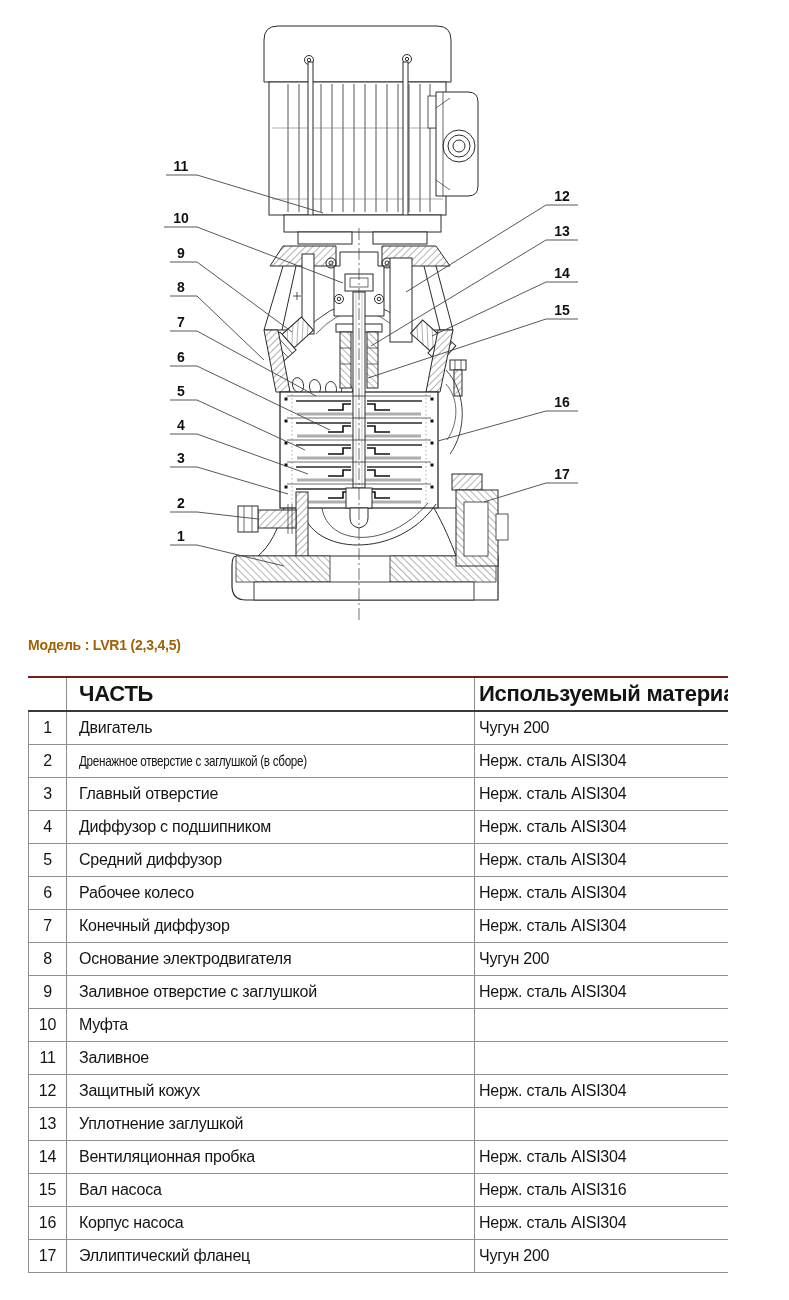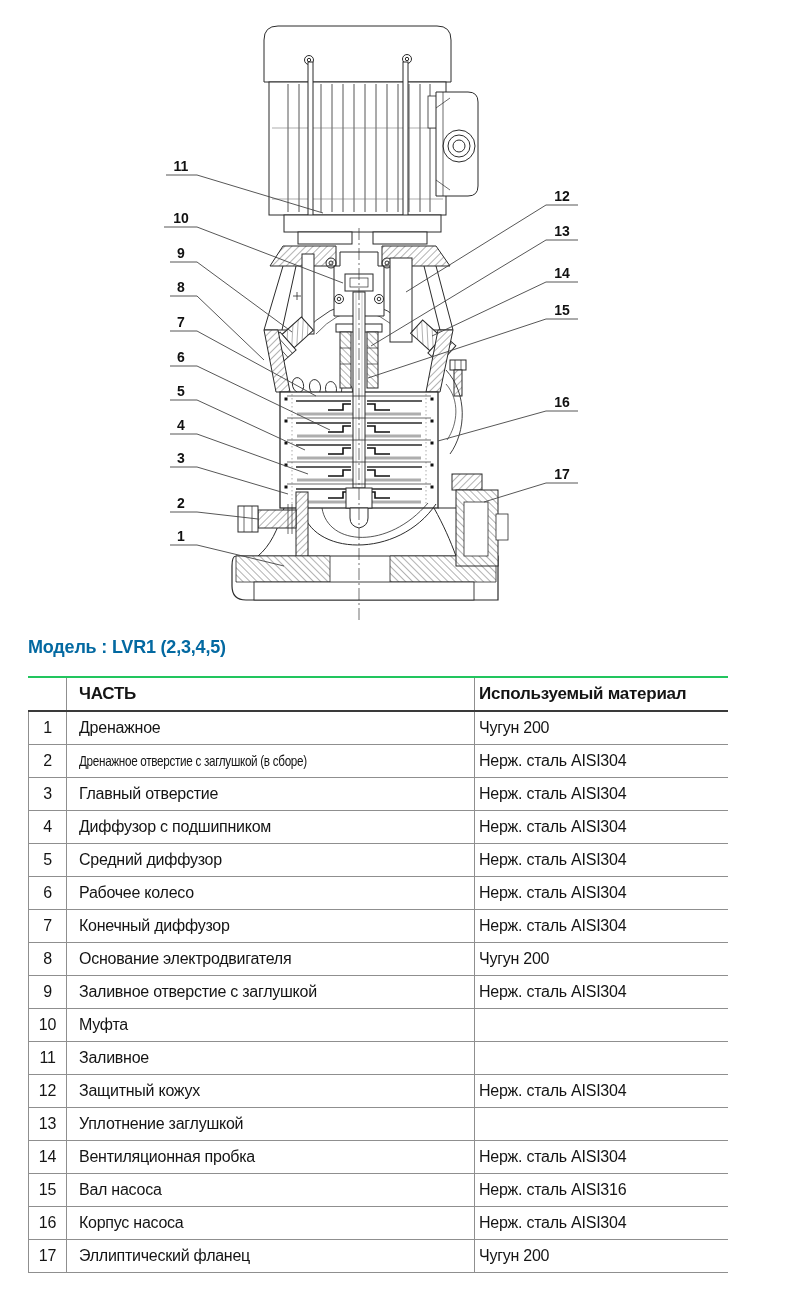--- a/index.html
+++ b/index.html
@@ -3,28 +3,28 @@
 <meta charset="utf-8">
 <style>
   html,body{margin:0;padding:0;}
   body{
     width:789px;height:1300px;background:#ffffff;position:relative;
     font-family:"Liberation Sans", sans-serif;color:#141414;overflow:hidden;
   }
   .diagram{position:absolute;left:0;top:0;}
   .title{
     position:absolute;left:28px;top:637px;
-    font-size:18px;font-weight:bold;letter-spacing:-0.2px;color:#0369a1;
+    font-size:14px;font-weight:bold;letter-spacing:-0.2px;color:#a16207;
   }
   .table-wrap{position:absolute;left:28px;top:676px;width:681px;}
   table{border-collapse:collapse;width:100%;table-layout:fixed;}
   th,td{height:32px;padding:0;vertical-align:middle;font-size:16px;letter-spacing:-0.25px;overflow:hidden;white-space:nowrap;}
   thead th{
-    border-top:2px solid #22c55e;border-bottom:2px solid #3a3a3a;
-    font-size:17px;font-weight:bold;text-align:left;
+    border-top:2px solid #7f1d1d;border-bottom:2px solid #3a3a3a;
+    font-size:22px;font-weight:bold;text-align:left;
   }
   tbody td{border-bottom:1.2px solid #8f8f8f;}
   .col-no{width:37px;text-align:center;border-left:1.2px solid #8f8f8f;border-right:1.2px solid #8f8f8f;}
   th.col-no{border-left:1.2px solid #3a3a3a00;}
   .col-part{width:395px;padding-left:12px;text-align:left;}
   .col-part{border-right:1.2px solid #8f8f8f;}
   .col-material{width:249px;padding-left:4px;text-align:left;}
   .condensed{display:inline-block;transform:scaleX(0.78);transform-origin:0 50%;font-size:15px;letter-spacing:-0.4px;white-space:nowrap;}
   svg text.callout{font-family:"Liberation Sans",sans-serif;font-size:14px;font-weight:bold;fill:#111;}
 </style>
@@ -278,21 +278,21 @@
     <thead>
       <tr>
         <th class="col-no"></th>
         <th class="col-part">ЧАСТЬ</th>
         <th class="col-material">Используемый материал</th>
       </tr>
     </thead>
     <tbody>
         <tr>
           <td class="col-no"><span>1</span></td>
-          <td class="col-part"><span>Дренажное</span></td>
+          <td class="col-part"><span>Двигатель</span></td>
           <td class="col-material"><span>Чугун 200</span></td>
         </tr>
         <tr>
           <td class="col-no"><span>2</span></td>
           <td class="col-part"><span class="condensed">Дренажное отверстие с заглушкой (в сборе)</span></td>
           <td class="col-material"><span>Нерж. сталь AISI304</span></td>
         </tr>
         <tr>
           <td class="col-no"><span>3</span></td>
           <td class="col-part"><span>Главный отверстие</span></td>

